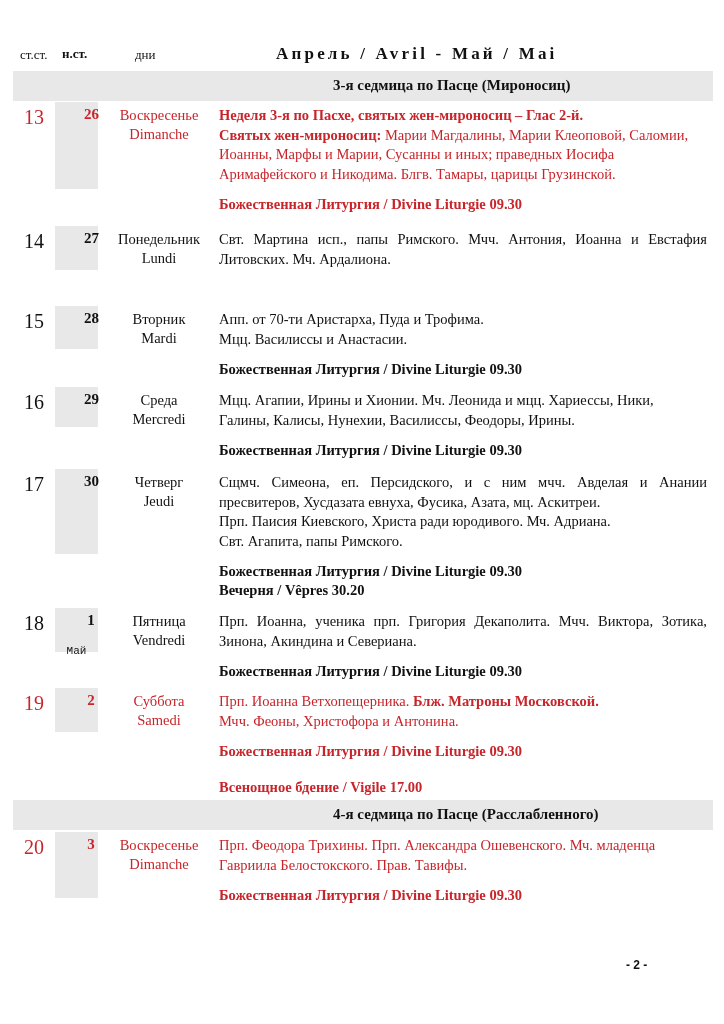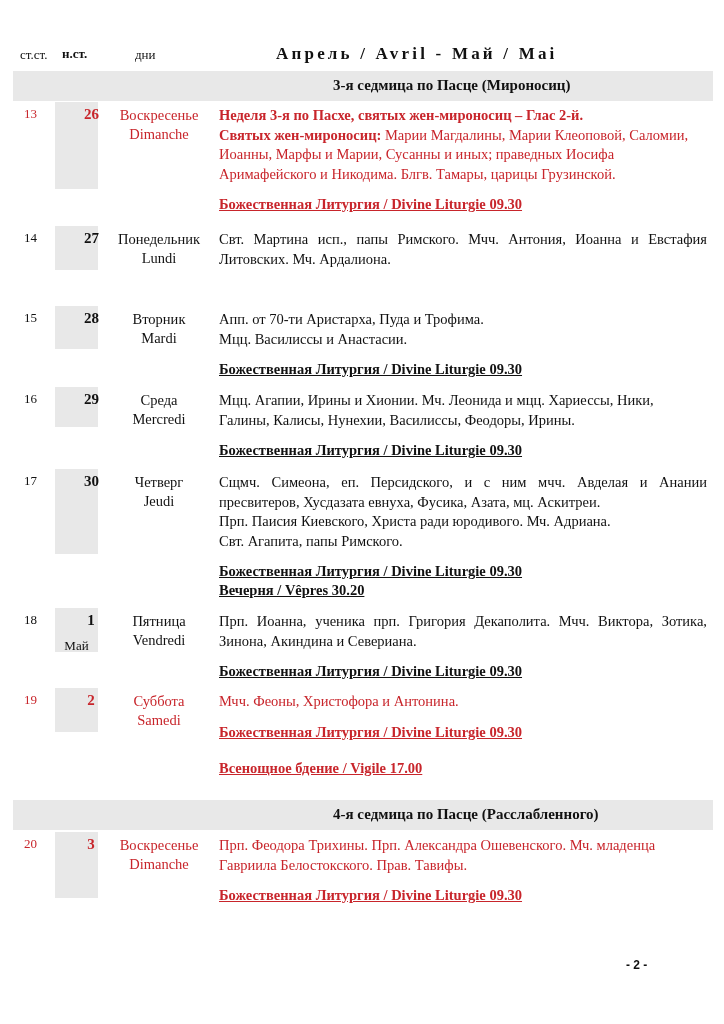--- a/index.html
+++ b/index.html
@@ -14,32 +14,32 @@
     .hdr .c-days { position: absolute; left: 135px; top: 3px; }
     .hdr .c-month { position: absolute; left: 276px; top: 0; font-size: 17px; font-weight: bold; letter-spacing: 3.2px; }
 
     .week-band {
       position: absolute; left: 13px; width: 700px; height: 30px;
       background: #e8e8e8; font-weight: bold; font-size: 15px;
     }
     .week-band span { position: absolute; left: 320px; top: 6px; }
 
     .row { position: absolute; left: 0; width: 724px; }
-    .row .old { position: absolute; left: 24px; top: 4px; font-size: 13px; }
+    .row .old { position: absolute; left: 24px; top: 4px; font-size: 20px; }
     .row .newbox {
       position: absolute; left: 55px; top: 0; width: 43px;
       background: #e8e8e8; text-align: center;
     }
     .row .newbox .num { font-weight: bold; font-size: 15px; display: block; padding-top: 4px; margin-left: 29px; }
-    .row .newbox .mon { font-family: Liberation Serif, serif; font-size: 13px; display: block; margin-top: 9px; }
+    .row .newbox .mon { font-family: Liberation Mono, monospace; font-size: 11px; display: block; margin-top: 16px; }
     .row .day { position: absolute; left: 103px; width: 112px; top: 4px; text-align: center; font-size: 14.5px; line-height: 19px; }
     .row .txt { position: absolute; left: 219px; width: 488px; top: 4px; font-size: 14.5px; line-height: 19.5px; }
     .row .txt .just { text-align: justify; text-align-last: left; }
     .row .txt .b { font-weight: bold; }
-    .svc { font-weight: bold; font-size: 14.5px; line-height: 19px; text-decoration: underline; }
+    .svc { font-weight: bold; font-size: 14.5px; line-height: 19px; }
     .mt { margin-top: 11px; }
     .pagenum { position: absolute; left: 626px; top: 958px; font-family: "Liberation Sans", sans-serif; font-weight: bold; font-size: 12px; }
   </style>
 </head>
 <body>
 
 <div class="hdr">
   <span class="c-old">ст.ст.</span>
   <span class="c-new">н.ст.</span>
   <span class="c-days">дни</span>
@@ -148,20 +148,21 @@
 <div class="row red" style="top:688px;">
   <span class="old">19</span>
   <div class="newbox" style="height:44px;">
     <span class="num">2</span>
   </div>
   <div class="day">
     <div>Суббота</div>
     <div>Samedi</div>
   </div>
   <div class="txt">
+    <div><span>Прп. Иоанна Ветхопещерника.</span> <span class="b">Блж. Матроны Московской.</span></div>
     <div>Мчч. Феоны, Христофора и Антонина.</div>
     <div class="svc mt">Божественная Литургия / Divine Liturgie 09.30</div>
     <div class="svc" style="margin-top:17px;">Всенощное бдение / Vigile 17.00</div>
   </div>
 </div>
 
 <div class="week-band" style="top:800px;">
   <span>4-я седмица по Пасце (Расслабленного)</span>
 </div>
 

